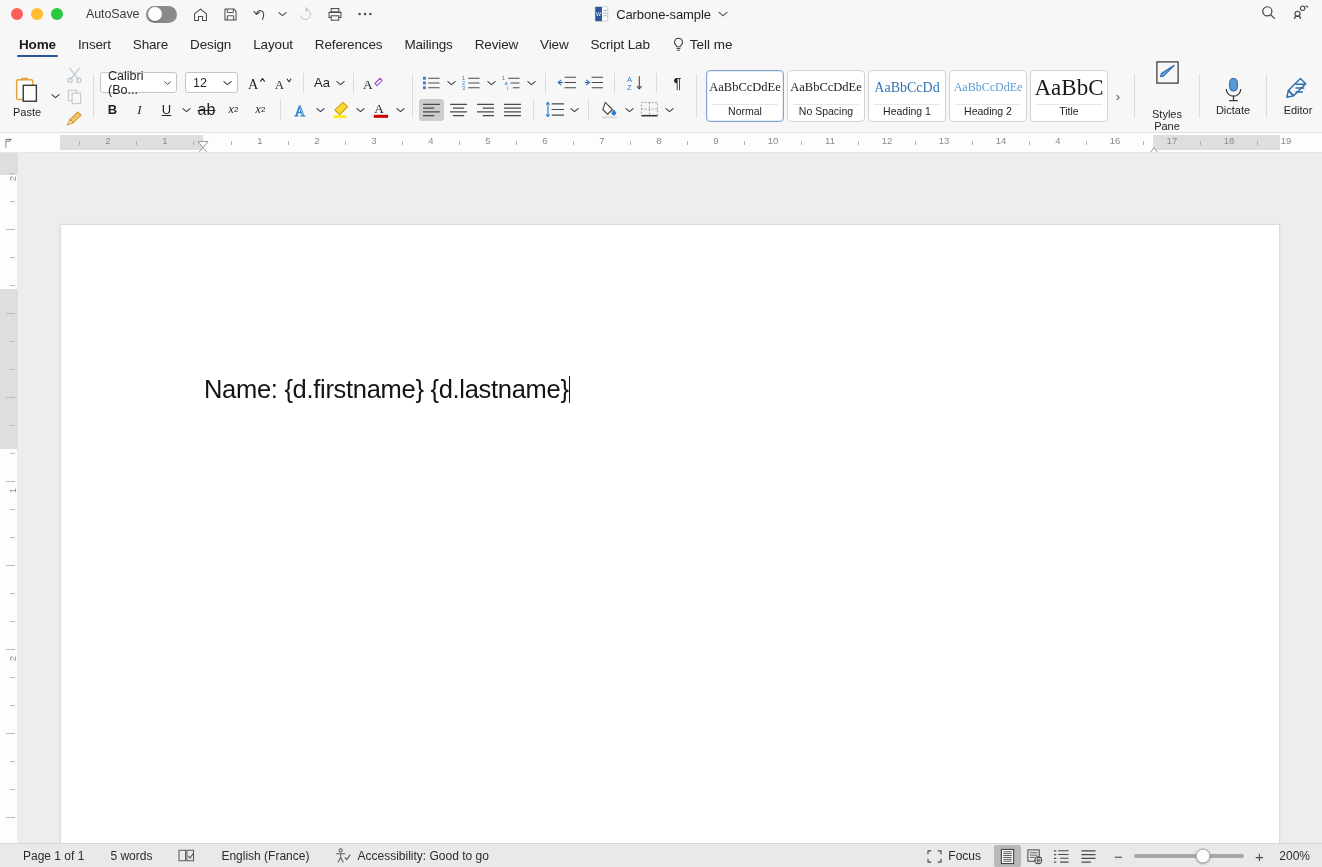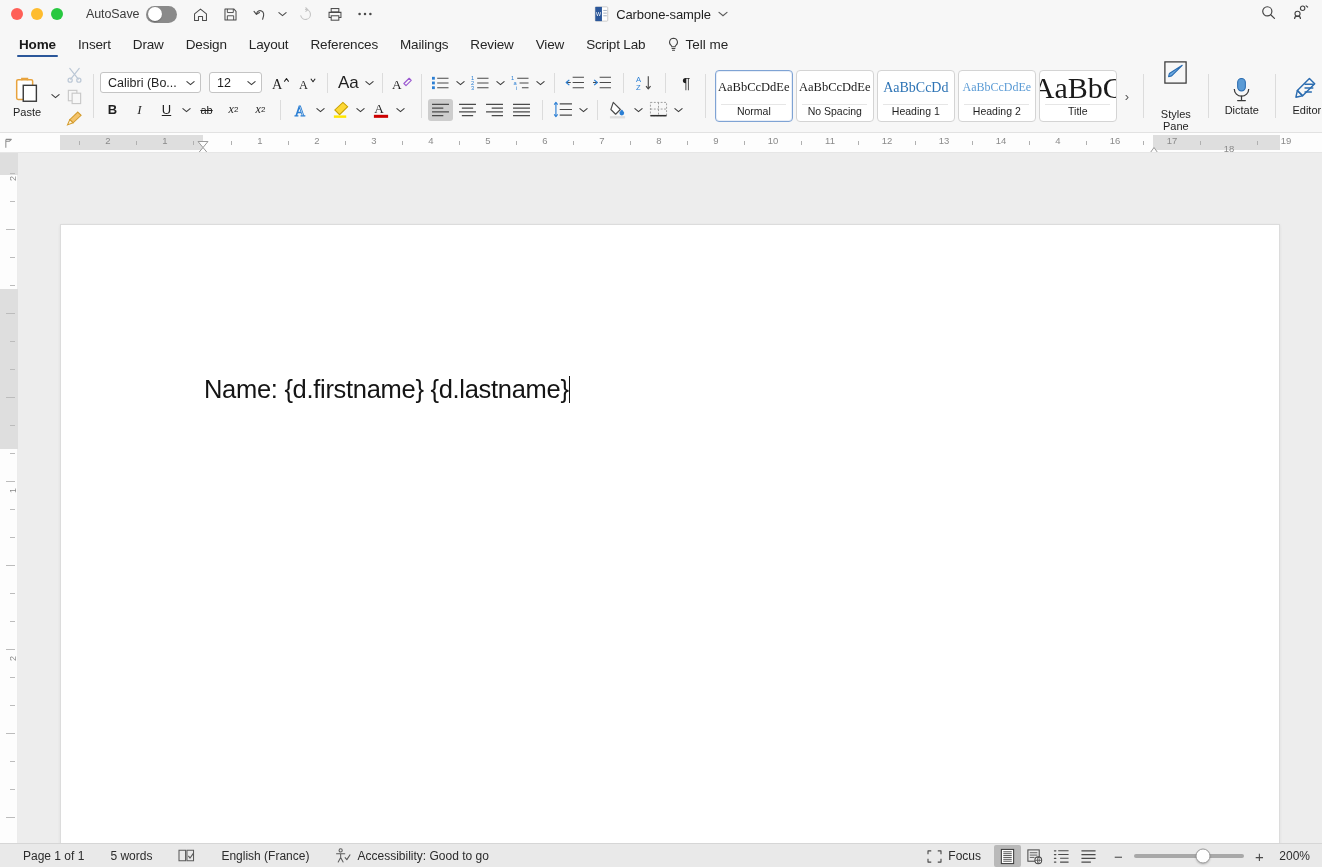--- a/index.html
+++ b/index.html
@@ -57,42 +57,42 @@
   .vsep { width:1px; height:44px; background:#dcdcdc; margin:0 6px; }
 
   .bigbtn { width:46px; display:flex; flex-direction:column; align-items:center; justify-content:center; gap:1px; }
   .bigbtn .lbl { font-size:11px; color:#1f1f1f; }
   .stackicons { display:flex; flex-direction:column; align-items:center; gap:3px; padding:0 2px; }
   .sicon { width:22px; height:19px; display:flex; align-items:center; justify-content:center; }
 
   .font-rows { display:flex; flex-direction:column; gap:5px; }
   .frow { display:flex; align-items:center; gap:2px; }
   .combo { height:21px; border:1px solid #c4c4c4; border-radius:3px; background:#fff; display:flex; align-items:center; justify-content:space-between; padding:0 5px 0 7px; font-size:12.5px; color:#1f1f1f; }
-  .combo.fontname { width:101px; }
+  .combo.fontname { width:77px; }
   .combo.fontsize { width:53px; }
   .ibtn { width:25px; height:22px; display:flex; align-items:center; justify-content:center; border-radius:3px; font-size:13px; color:#1f1f1f; }
   .ibtn.active { background:#cdcdcd; }
   .ibtn svg { display:block; }
   .chev { width:11px; height:22px; display:flex; align-items:center; justify-content:center; }
 
   
   .gallery { display:flex; align-items:center; gap:3px; padding:0 3px; }
   .stile {
     width:78px; height:52px; background:#fff; border:1px solid #d4d4d4; border-radius:4px;
     display:flex; flex-direction:column; align-items:center; justify-content:center;
   }
   .stile.sel { border:1.6px solid #7fa3d4; box-shadow:0 0 0 1px #e8eef7 inset; }
   .stile .prev { flex:1; display:flex; align-items:center; justify-content:center; width:100%; overflow:hidden; font-family:"Liberation Serif", serif; }
   .stile .cap { font-size:10.5px; color:#1f1f1f; padding-bottom:4px; }
   .stile .sep { height:1px; width:86%; background:#e6e6e6; }
   .p-normal{font-size:12.5px;color:#1a1a1a;}
   .p-nospace{font-size:12.5px;color:#1a1a1a;}
   .p-h1{font-size:14px;color:#2e74b5;}
   .p-h2{font-size:12px;color:#5b9bd5;}
-  .p-title{font-size:30px;color:#1a1a1a;}
+  .p-title{font-size:23px;color:#1a1a1a;}
   .gal-more { width:14px; height:52px; display:flex; align-items:center; justify-content:center; color:#555; font-size:13px; }
 
   
   .ruler { height:20px; flex:0 0 20px; background:#fdfdfd; position:relative; border-bottom:1px solid #e6e6e6; overflow:hidden; }
   .ruler .corner { position:absolute; left:0; top:0; width:18px; height:20px; display:flex; align-items:center; justify-content:center; }
   .ruler .track { position:absolute; left:18px; right:0; top:0; height:20px; }
   .rzone { position:absolute; top:2px; height:15px; background:#dedede; }
   .rtick { position:absolute; top:8px; width:1px; height:4px; background:#b0b0b0; }
   .rnum { position:absolute; top:2px; font-size:9.5px; color:#8a8a8a; transform:translateX(-50%); }
   .indent-top { position:absolute; width:11px; height:7px; }
@@ -218,21 +218,21 @@
             <path d="M4 17.5c0-2 1.6-3.2 3.5-3.2s3.5 1.2 3.5 3.2" fill="none" stroke="#444" stroke-width="1.3"></path>
             <path d="M17.6 2.2 19.4 3.6" stroke="#444" stroke-width="1.3" stroke-linecap="round"></path>
           </svg>
       </span>
     </div>
   </div>
 
   <div class="tabrow">
     <div class="tab active">Home</div>
     <div class="tab">Insert</div>
-    <div class="tab">Draw</div>
+    <div class="tab">Share</div>
     <div class="tab">Design</div>
     <div class="tab">Layout</div>
     <div class="tab">References</div>
     <div class="tab">Mailings</div>
     <div class="tab">Review</div>
     <div class="tab">View</div>
     <div class="tab">Script Lab</div>
     <div class="tellme">
       <svg width="13" height="15" viewBox="0 0 14 16">
           <path d="M7 1.2a4.3 4.3 0 0 1 2.6 7.7c-.5.4-.8 1-.8 1.6H5.2c0-.6-.3-1.2-.8-1.6A4.3 4.3 0 0 1 7 1.2z" fill="none" stroke="#444" stroke-width="1.1"></path>
@@ -306,21 +306,21 @@
                 <path d="M14 7.5 16.3 4.3 18.6 7.5" fill="none" stroke="#1f1f1f" stroke-width="1.1" stroke-linejoin="round"></path>
               </svg>
           </span>
           <span class="ibtn">
             <svg width="19" height="18" viewBox="0 0 20 18">
                 <text x="1" y="15" font-size="13" font-family="Liberation Serif" fill="#1f1f1f">A</text>
                 <path d="M13.5 4.5 15.8 7.7 18.1 4.5" fill="none" stroke="#1f1f1f" stroke-width="1.1" stroke-linejoin="round"></path>
               </svg>
           </span>
           <span class="vsep" style="height:20px;margin:0 5px;"></span>
-          <span class="ibtn" style="width:auto;padding:0 3px;font-size:17px;text-align:right;">Aa</span>
+          <span class="ibtn" style="width:auto;padding:0 3px;font-size:13px;text-align:right;">Aa</span>
           <span class="chev">
             <svg width="9" height="6" viewBox="0 0 10 6">
                 <path d="M1 1.4 5 4.8 9 1.4" fill="none" stroke="#3a3a3a" stroke-width="1.2" stroke-linecap="round"></path>
               </svg>
           </span>
           <span class="vsep" style="height:20px;margin:0 5px;"></span>
           <span class="ibtn">
             <svg width="20" height="18" viewBox="0 0 21 18">
                 <text x="0" y="15" font-size="14" font-family="Liberation Serif" fill="#1f1f1f">A</text>
                 <path d="M12.5 9.5 18 4l2.2 2.2-5.5 5.5z" fill="none" stroke="#9b59d0" stroke-width="1.2" stroke-linejoin="round"></path>
@@ -329,21 +329,21 @@
         </div>
         <div class="frow">
           <span class="ibtn" style="font-weight:bold;">B</span>
           <span class="ibtn" style="font-style:italic;font-family:'Liberation Serif',serif;">I</span>
           <span class="ibtn" style="text-decoration:underline;">U</span>
           <span class="chev">
             <svg width="9" height="6" viewBox="0 0 10 6">
                 <path d="M1 1.4 5 4.8 9 1.4" fill="none" stroke="#3a3a3a" stroke-width="1.2" stroke-linecap="round"></path>
               </svg>
           </span>
-          <span class="ibtn" style="text-decoration:line-through;font-size:11px;">ab</span>
+          <span class="ibtn" style="text-decoration:line-through;font-size:16px;">ab</span>
           <span class="ibtn">
             <span style="font-size:12px;font-style:italic;font-family:'Liberation Serif',serif;">x</span>
               <span style="font-size:8px;vertical-align:-4px;">2</span>
           </span>
           <span class="ibtn">
             <span style="font-size:12px;font-style:italic;font-family:'Liberation Serif',serif;">x</span>
               <span style="font-size:8px;vertical-align:5px;">2</span>
           </span>
           <span class="vsep" style="height:20px;margin:0 5px;"></span>
           <span class="ibtn">
@@ -615,21 +615,21 @@
       <span class="rnum" style="left:641px;">8</span>
       <span class="rnum" style="left:698px;">9</span>
       <span class="rnum" style="left:755px;">10</span>
       <span class="rnum" style="left:812px;">11</span>
       <span class="rnum" style="left:869px;">12</span>
       <span class="rnum" style="left:926px;">13</span>
       <span class="rnum" style="left:983px;">14</span>
       <span class="rnum" style="left:1040px;">4</span>
       <span class="rnum" style="left:1097px;">16</span>
       <span class="rnum" style="left:1154px;">17</span>
-      <span class="rnum" style="left:1211px;margin-top:8px;">18</span>
+      <span class="rnum" style="left:1211px;">18</span>
       <span class="rnum" style="left:1268px;">19</span>
 
       <span class="rtick" style="left:213px;"></span>
         <span class="rtick" style="left:270px;"></span>
       <span class="rtick" style="left:327px;"></span>
         <span class="rtick" style="left:384px;"></span>
       <span class="rtick" style="left:441px;"></span>
         <span class="rtick" style="left:498px;"></span>
       <span class="rtick" style="left:555px;"></span>
         <span class="rtick" style="left:612px;"></span>

